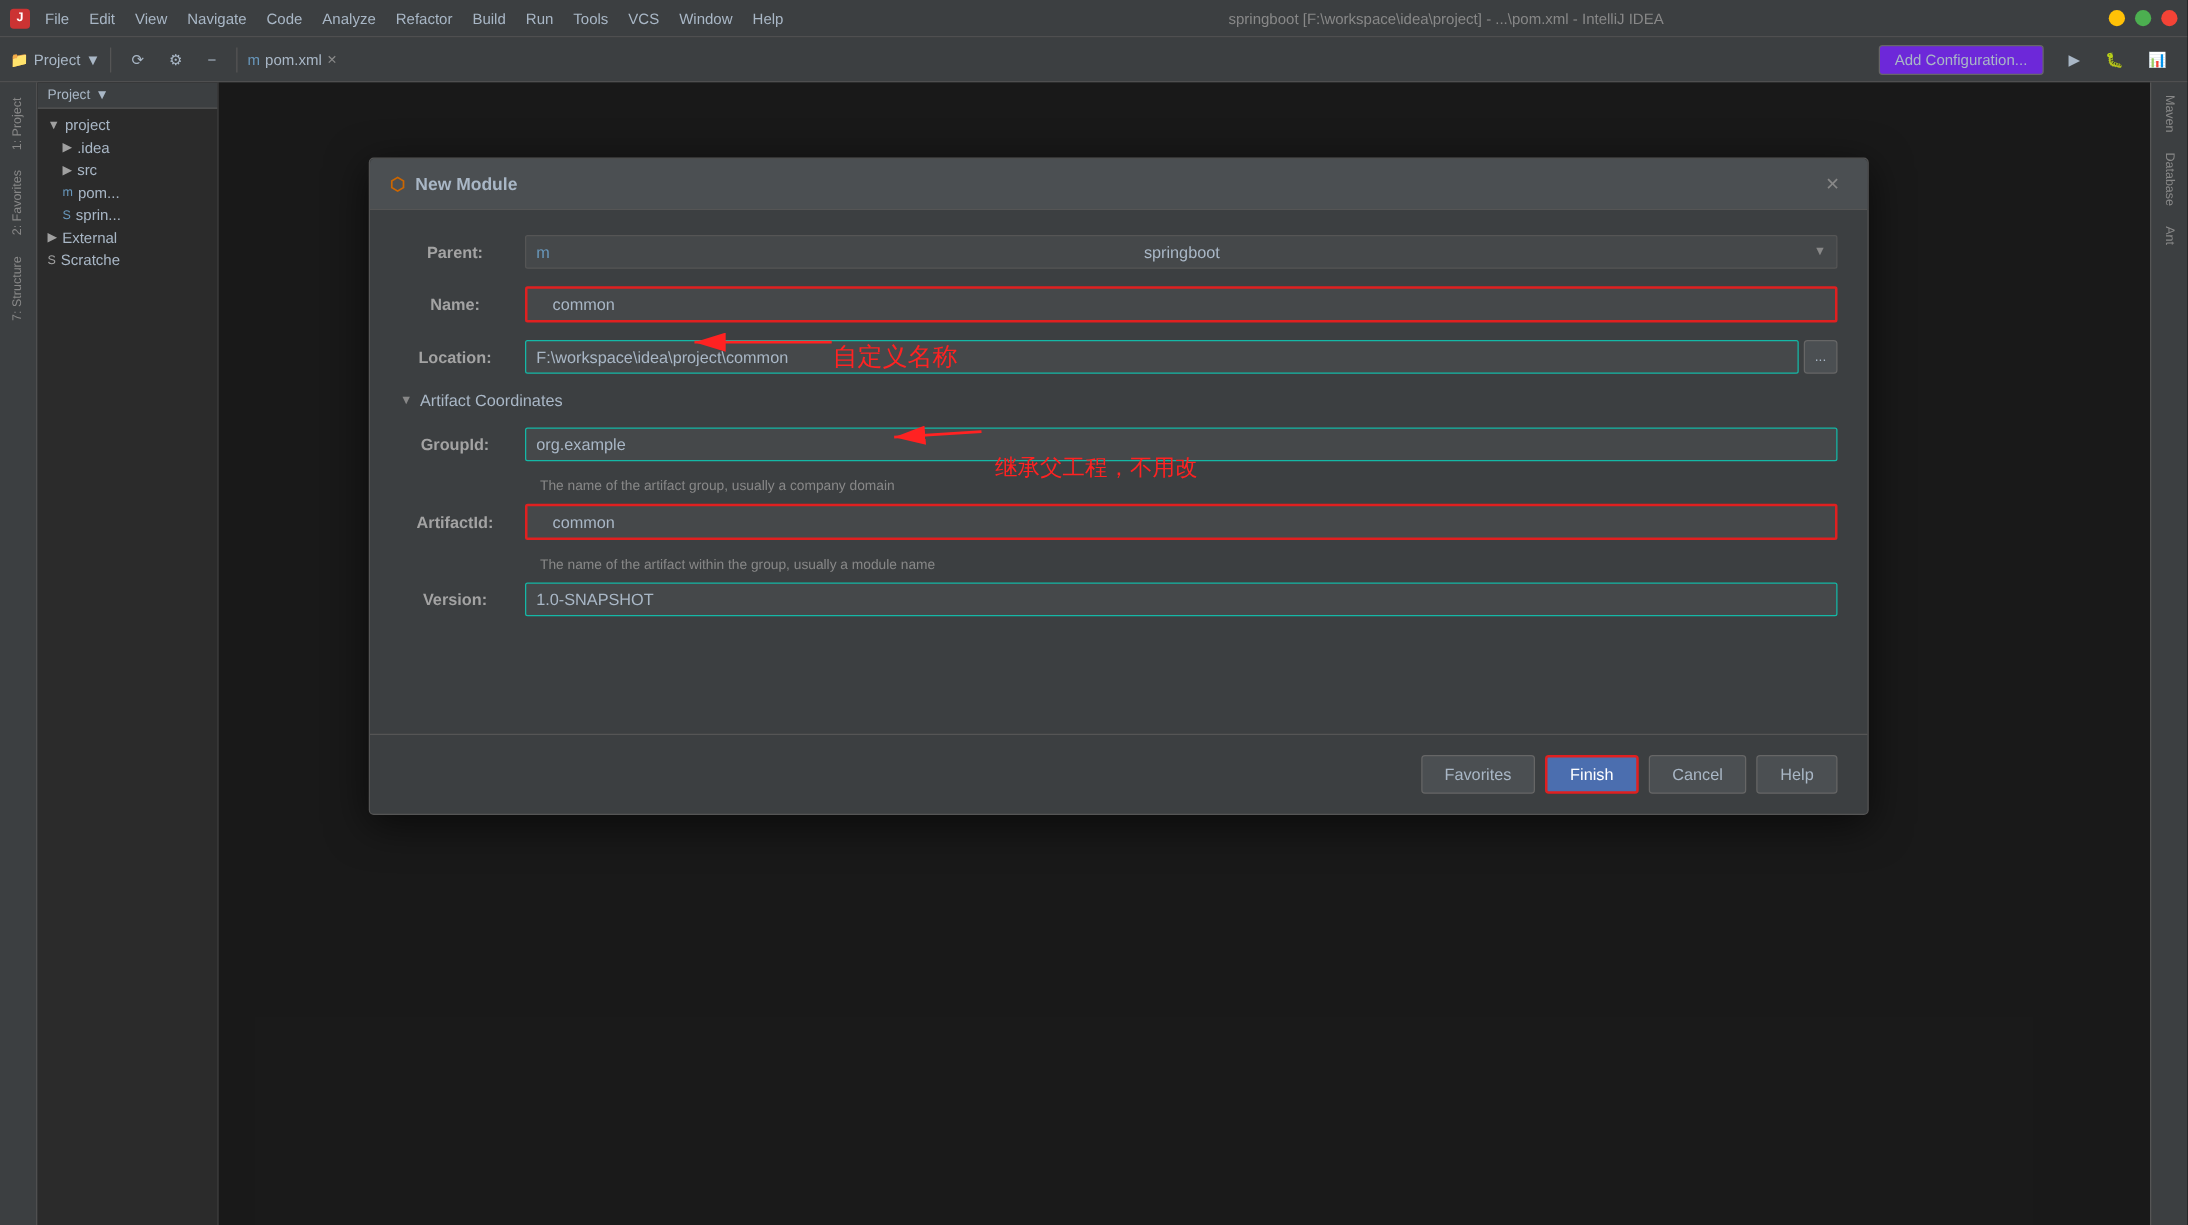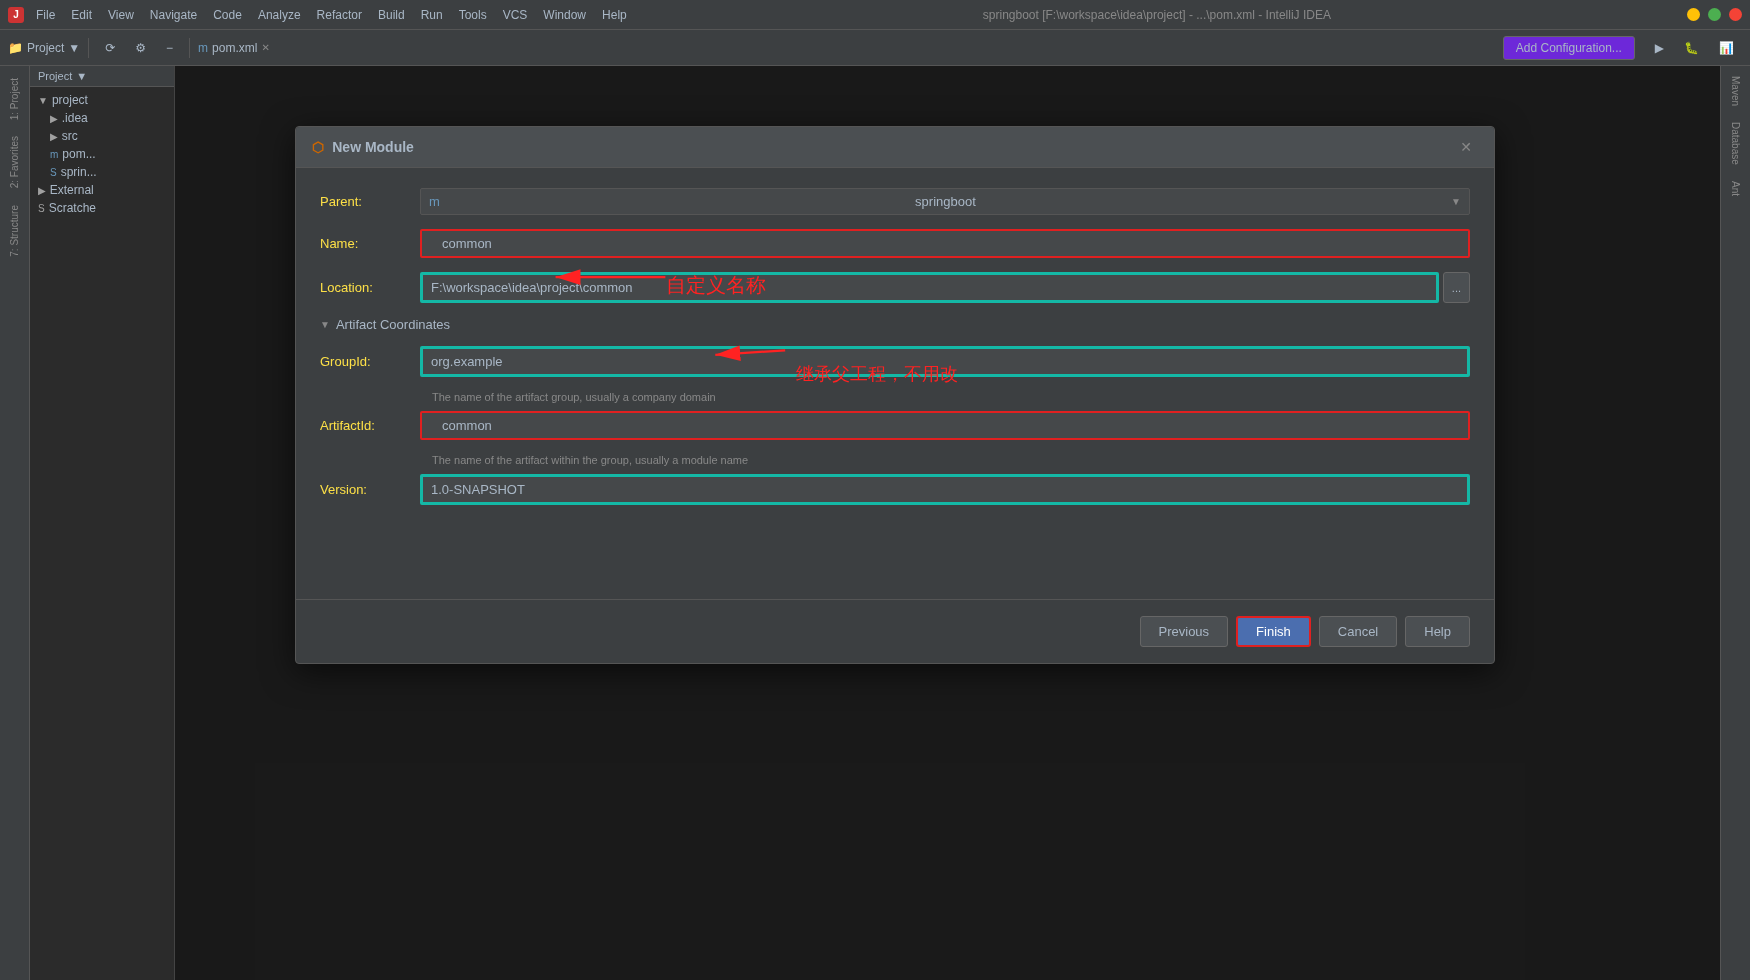--- a/index.html
+++ b/index.html
@@ -198,30 +198,31 @@
       padding: 20px 24px;
     }
 
     .form-row {
       display: flex;
       align-items: center;
       margin-bottom: 14px;
     }
     .form-label {
       width: 100px;
-      color: #fde047;
+      color: #a3a3a3;
       font-size: 13px;
-      text-align: left;
+      text-align: center;
       padding-right: 12px;
       flex-shrink: 0;
+      font-weight: bold;
     }
     .form-control {
       flex: 1;
       background: #45484a;
-      border: 3px solid #14b8a6;
+      border: 1px solid #14b8a6;
       color: #a9b7c6;
       padding: 5px 8px;
       font-size: 13px;
       border-radius: 2px;
       outline: none;
     }
     .form-control.highlighted {
       border: 2px solid #e02020;
       padding-left: 20px;
     }
@@ -494,21 +495,21 @@
           <div class="form-hint">The name of the artifact within the group, usually a module name</div>
 
           <div class="form-row">
             <div class="form-label">Version:</div>
             <input type="text" class="form-control" value="1.0-SNAPSHOT" style="">
           </div>
 
         </div>
 
         <div class="dialog-footer">
-          <button class="btn">Previous</button>
+          <button class="btn">Favorites</button>
           <button class="btn btn-primary">Finish</button>
           <button class="btn">Cancel</button>
           <button class="btn">Help</button>
         </div>
 
         <div class="annotation-layer">
 
           <div class="annotation-text" style="top: 145px; left: 370px; font-size:20px;">自定义名称</div>
 
           <div class="annotation-text" style="top: 235px; left: 500px; font-size:18px;">继承父工程，不用改</div>

